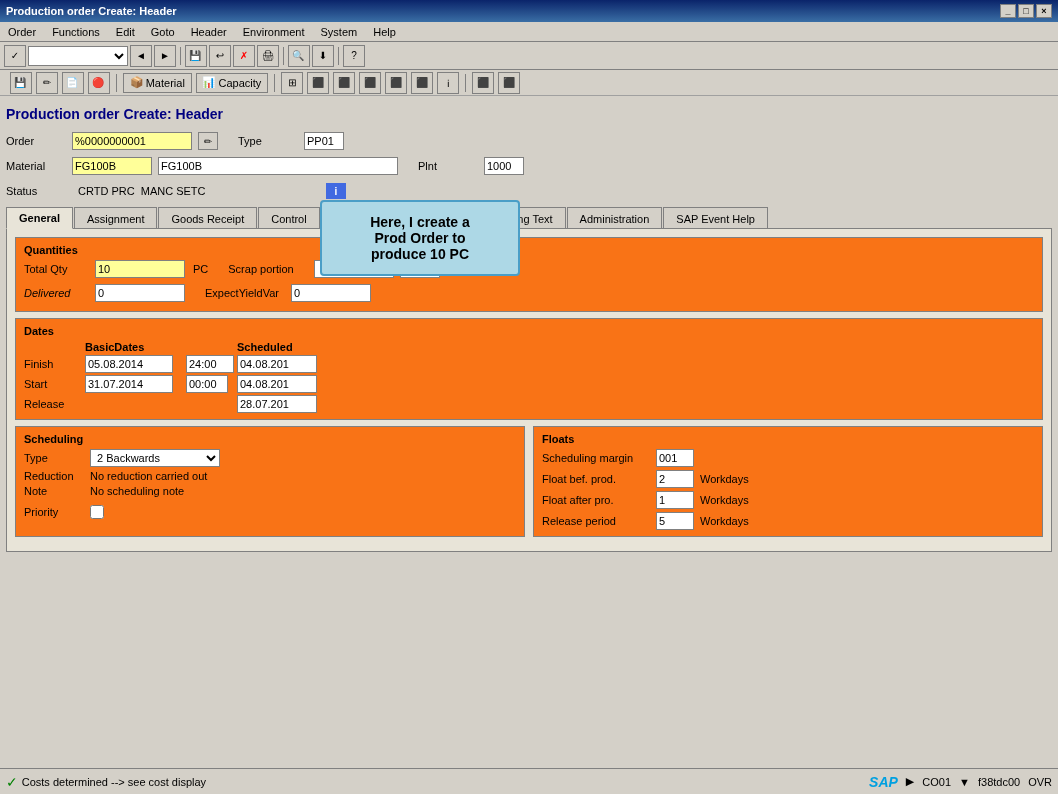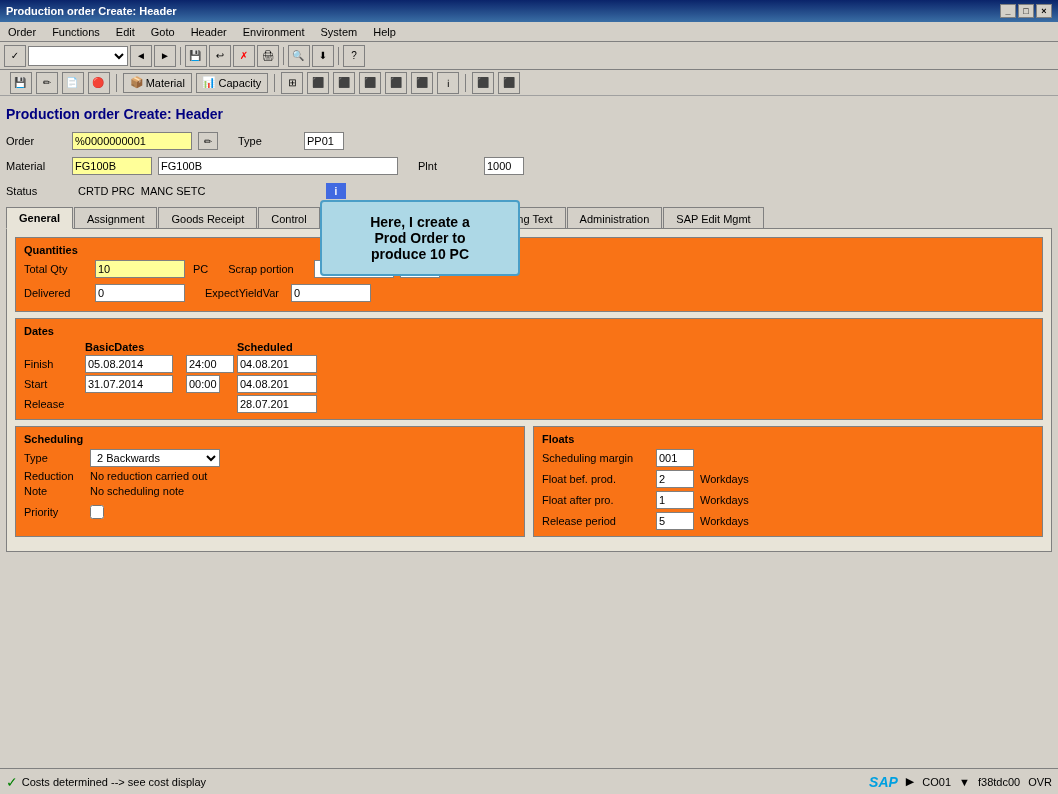--- a/index.html
+++ b/index.html
@@ -427,21 +427,21 @@
     <div class="tab">
         <span>Master Data</span>
       </div>
     <div class="tab">
         <span>Long Text</span>
       </div>
     <div class="tab">
         <span>Administration</span>
       </div>
     <div class="tab">
-        <span>SAP Edit Mgmt</span>
+        <span>SAP Event Help</span>
       </div>
   </div>
 
   <div class="tab-content">
 
     <div class="section-box">
       <div class="section-title">Quantities</div>
       <div style="display:flex; gap:20px; align-items:center; flex-wrap:wrap;">
         <div class="form-row">
           <span class="form-label" style="min-width:65px;">Total Qty</span>
@@ -450,21 +450,21 @@
         </div>
         <div class="form-row">
           <span class="form-label" style="min-width:80px;">Scrap portion</span>
           <input class="form-input" style="width: 80px;">
           <input class="form-input" style="width: 40px;" value="0.00">
           <span style="margin-left:2px;">%</span>
         </div>
       </div>
       <div style="display:flex; gap:20px; align-items:center; margin-top:3px;">
         <div class="form-row">
-          <span class="form-label" style="min-width:65px;">Delivered</span>
+          <span class="form-label" style="min-width:65px;font-style:italic;">Delivered</span>
           <input class="form-input" style="width: 90px;" value="0">
         </div>
         <div class="form-row">
           <span class="form-label" style="min-width:80px;">ExpectYieldVar</span>
           <input class="form-input" style="width: 80px;" value="0">
         </div>
       </div>
     </div>
 
     <div class="section-box">
@@ -476,21 +476,21 @@
         <div></div>
         <div style="font-weight:bold;">Scheduled</div>
 
         <div>Finish</div>
         <input class="form-input" style="width: 88px;" value="05.08.2014">
         <input class="form-input" style="width: 48px;" value="24:00">
         <input class="form-input" style="width: 80px;" value="04.08.201">
 
         <div>Start</div>
         <input class="form-input" style="width: 88px;" value="31.07.2014">
-        <input class="form-input" style="width: 34px;" value="00:00">
+        <input class="form-input" style="width: 42px;" value="00:00">
         <input class="form-input" style="width: 80px;" value="04.08.201">
 
         <div>Release</div>
         <div></div>
         <div></div>
         <input class="form-input" style="width: 80px;" value="28.07.201">
       </div>
     </div>
 
     <div class="two-col">

